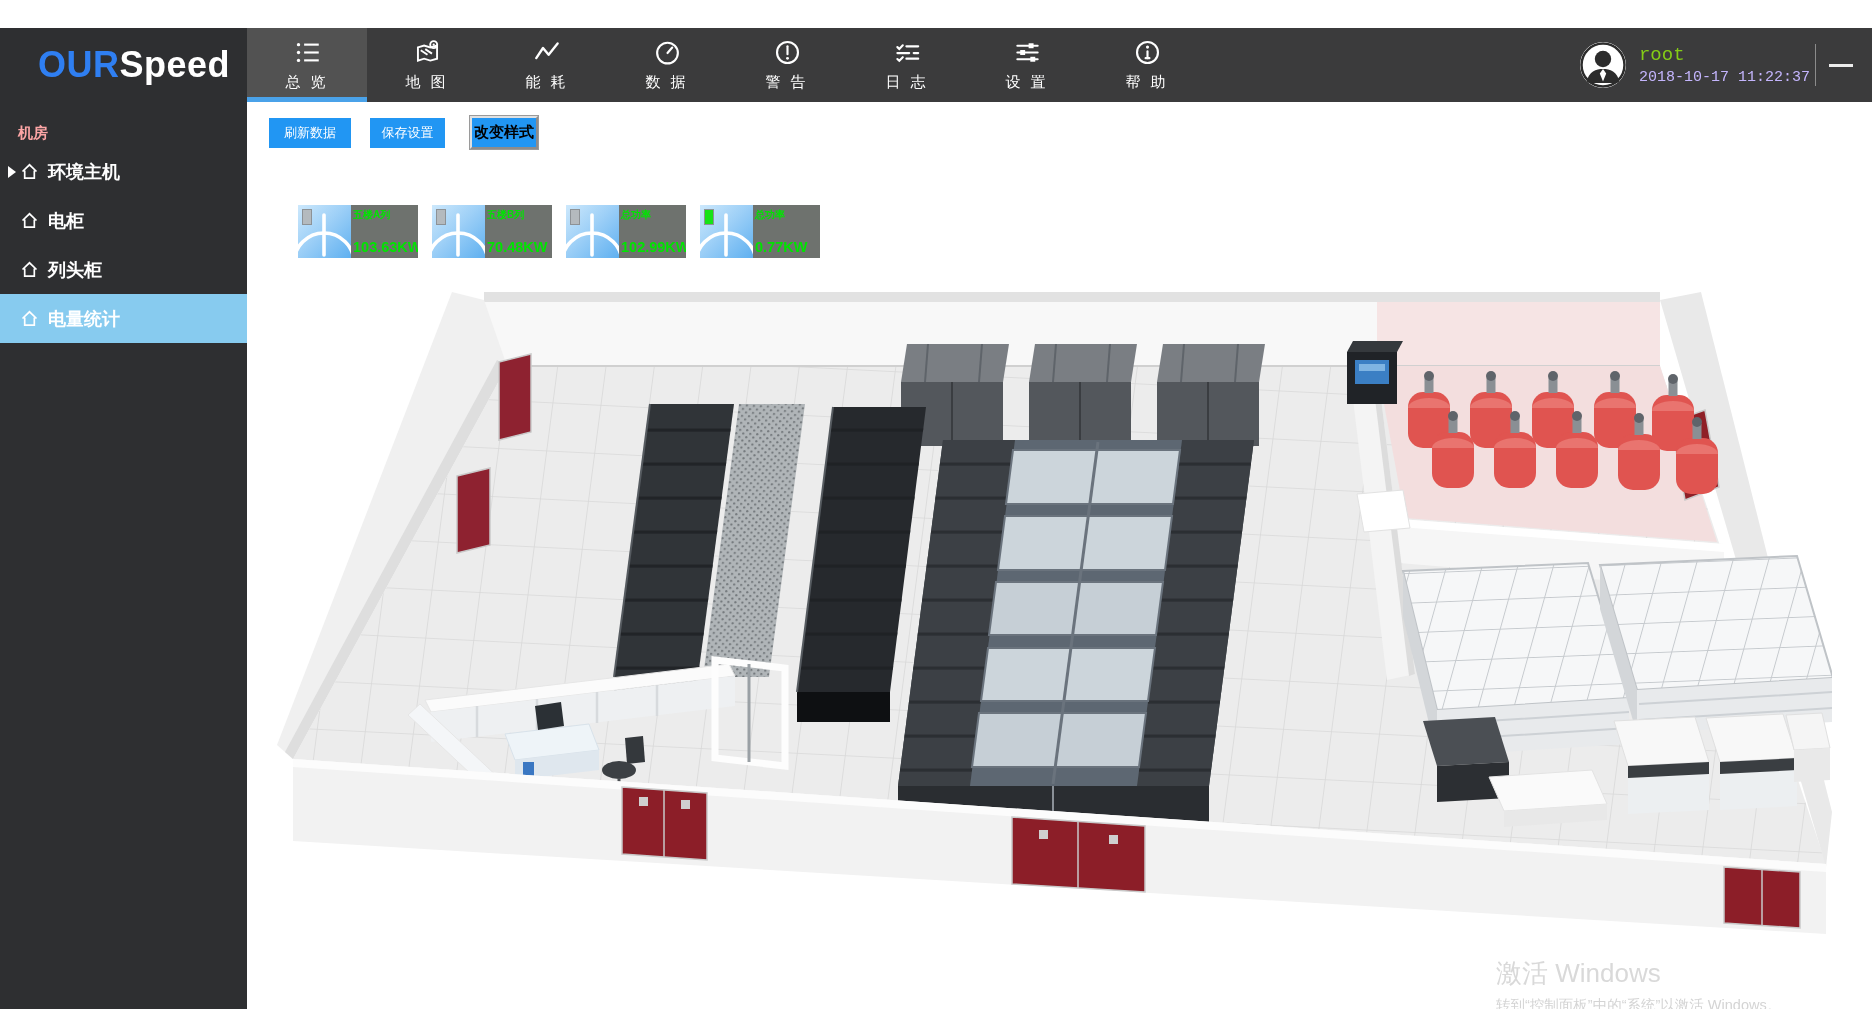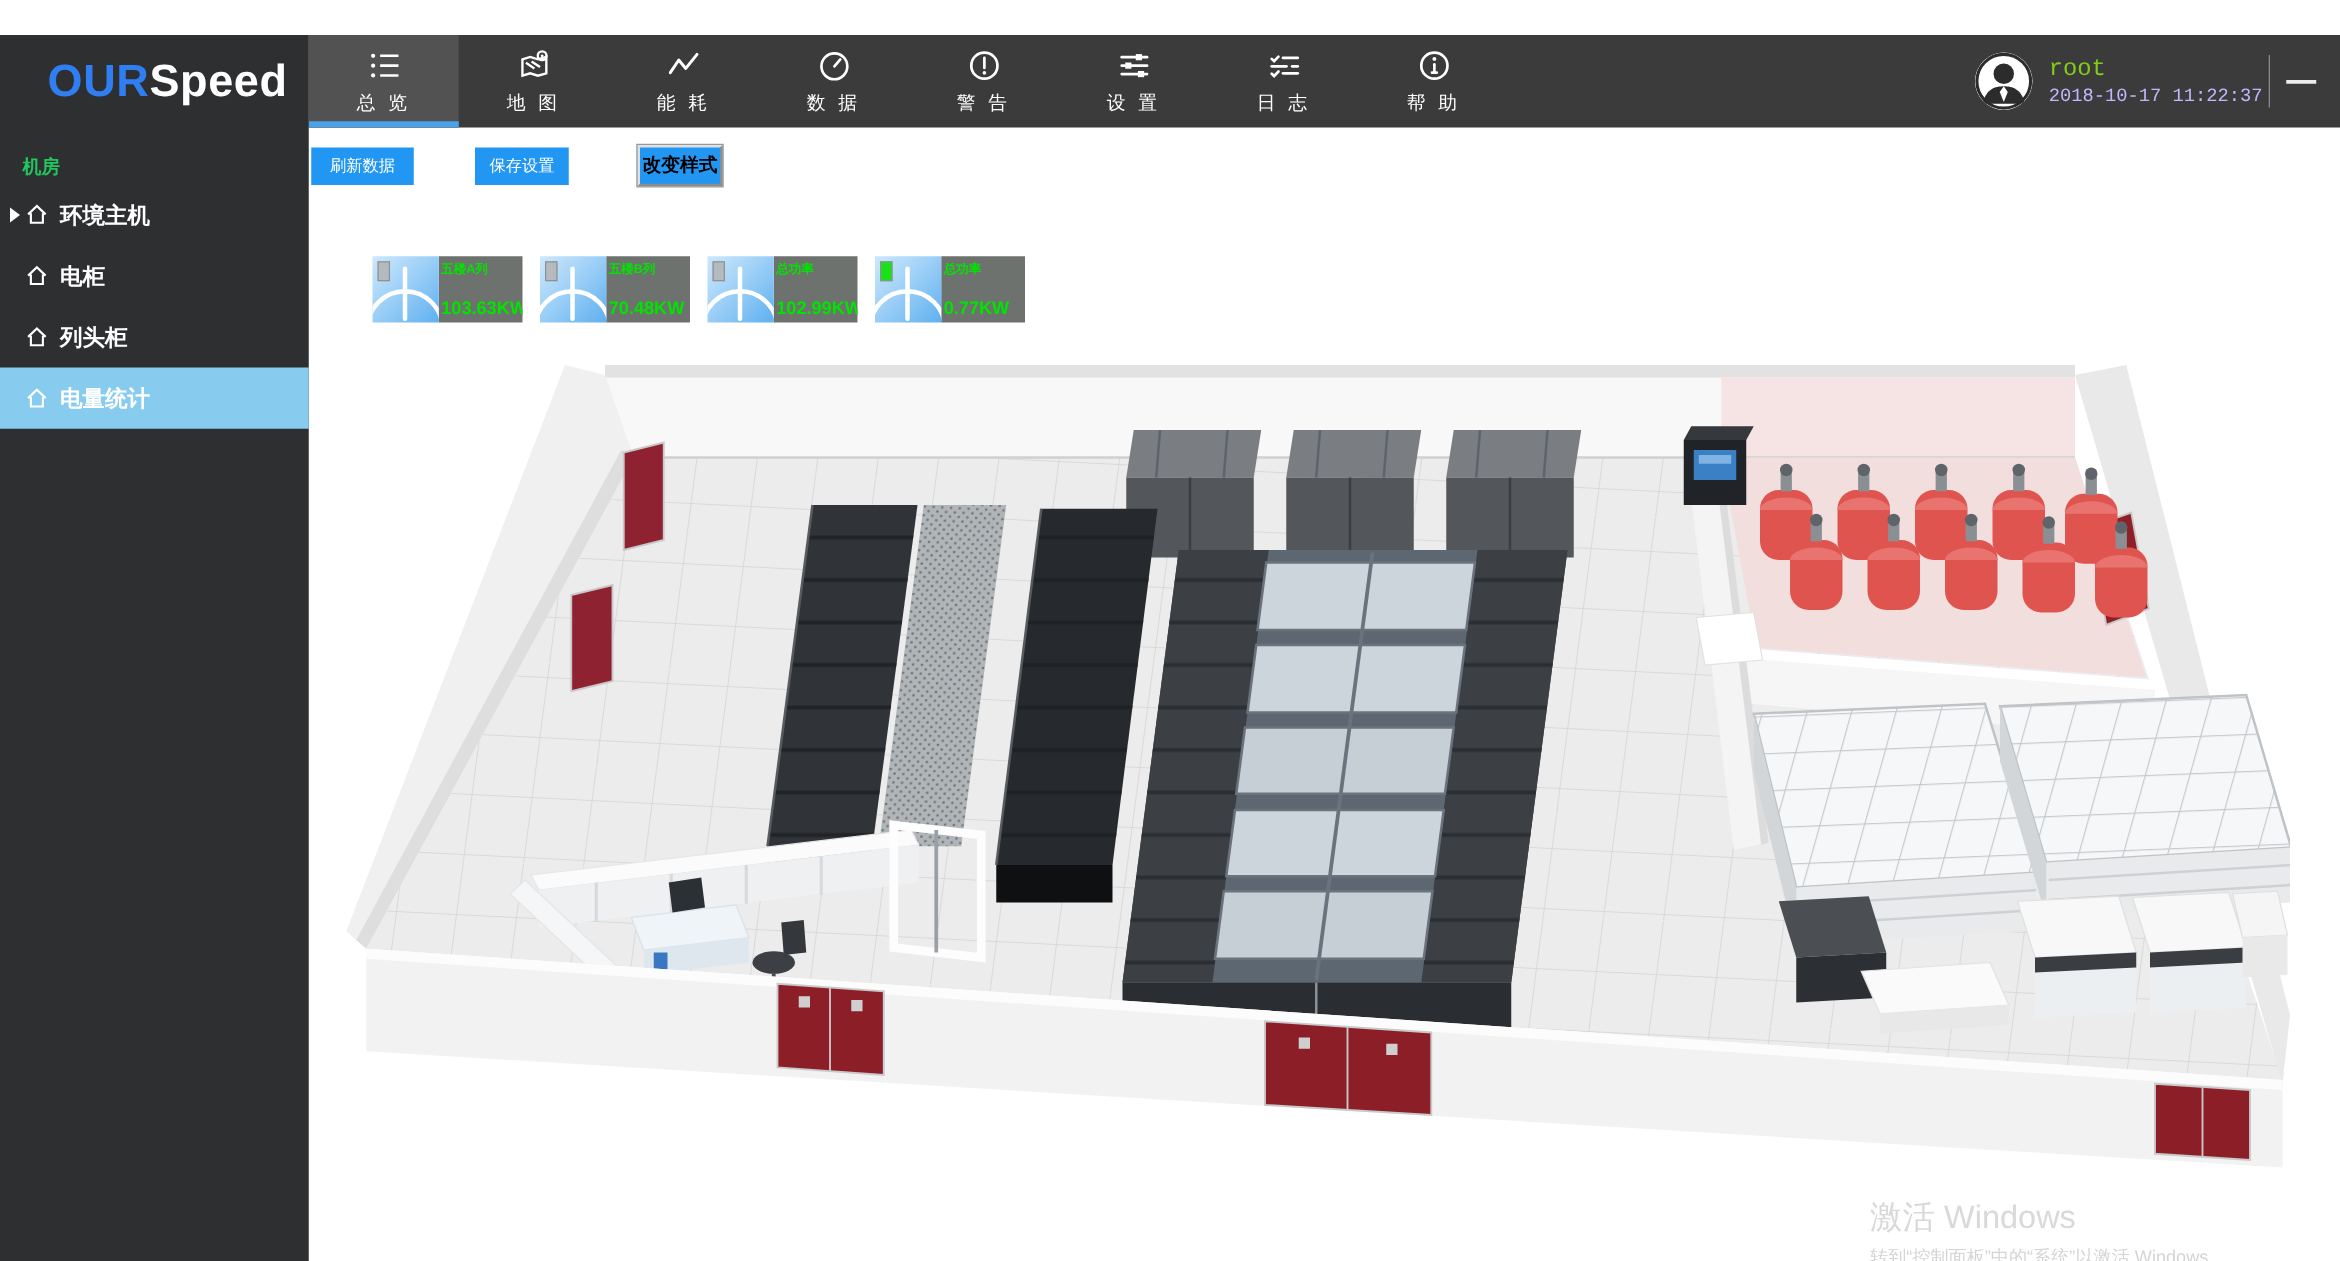--- a/index.html
+++ b/index.html
@@ -7,21 +7,21 @@
     font-family:"Liberation Sans","DejaVu Sans",sans-serif; background:#fff; }
   .page { position:relative; width:1872px; height:1009px;margin-top:28px; }
 
   
   .sidebar { position:absolute; left:0; top:0; width:247px; height:1009px;
     background:#2e2f31; z-index:5; }
   .logo { height:74px; display:flex; align-items:center; padding-left:38px;
     font-size:36px; font-weight:bold; letter-spacing:0.5px; }
   .logo .p1 { color:#2f7ff2; }
   .logo .p2 { color:#ffffff; }
-  .side-section { color:#22c55e; font-size:15px; font-weight:bold;
+  .side-section { color:#fca5a5; font-size:15px; font-weight:bold;
     padding:22px 0 4px 18px; }
   .side-item { position:relative; height:49px; display:flex; align-items:center;
     padding-left:20px; color:#ffffff; font-size:18px; font-weight:bold;
     cursor:pointer; }
   .side-item .home-ic { margin-right:9px; display:flex; }
   .side-item.active { background:#87cbef; }
   .side-caret { position:absolute; left:8px; top:50%; transform:translateY(-50%);
     width:0; height:0; border-left:8px solid #ffffff; border-top:6px solid transparent;
     border-bottom:6px solid transparent; }
 
@@ -45,21 +45,21 @@
   .user-time { color:#c4b5fd; font-size:15px; font-family:"Liberation Mono",monospace; }
   .top-divider { position:absolute; right:56px; top:16px; width:1px; height:42px;
     background:#8b8b8b; }
   .min-btn { position:absolute; right:14px; top:0; height:74px; width:34px;
     display:flex; align-items:center; justify-content:center; cursor:pointer; }
   .min-btn i { display:block; width:24px; height:3px; background:#ececec; }
 
   
   .content { position:absolute; left:247px; top:74px; right:0; bottom:0;
     background:#ffffff; }
-  .toolbar { position:absolute; left:2px; top:16px; display:flex;gap:30px; }
+  .toolbar { position:absolute; left:22px; top:16px; display:flex; }
   .btn { height:30px; background:#2196f3; color:#fff; border:none; font-size:13px;
     cursor:pointer; font-family:inherit; }
   .btn.b1 { width:82px; margin-right:19px; }
   .btn.b2 { width:75px; margin-right:25px; }
   .btn.b3 { width:68px; height:33px; margin-top:-2px; color:#000;
     font-weight:bold; font-size:15px; border:2px outset #e0e0e0;
     outline:1px solid #9a9a9a; }
 
   .meters { position:absolute; left:51px; top:103px; display:flex; gap:14px; }
   .meter { width:120px; height:53px; display:flex; cursor:pointer; }
@@ -171,43 +171,43 @@
             <g stroke="#fff" stroke-width="1.9" fill="none" stroke-linecap="round">
               <circle cx="12" cy="12" r="9.3"></circle>
               <line x1="12" y1="6.4" x2="12" y2="13.6"></line>
             </g>
             <circle cx="12" cy="17.2" r="1.3" fill="#fff"></circle>
           </svg>
         <span class="t-label">警 告</span>
       </div>
       <div class="tab">
         <svg width="27" height="27" viewBox="0 0 24 24">
+            <g stroke="#fff" stroke-width="1.9" fill="none" stroke-linecap="round">
+              <path d="M3 7.2 l1.7 1.6 3.1-3.2"></path>
+              <line x1="11" y1="6.5" x2="21.5" y2="6.5"></line>
+              <line x1="3" y1="12.5" x2="13.5" y2="12.5"></line>
+              <line x1="17.5" y1="12.5" x2="21.5" y2="12.5"></line>
+              <path d="M3 17.8 l1.7 1.6 3.1-3.2"></path>
+              <line x1="11" y1="17.5" x2="21.5" y2="17.5"></line>
+            </g>
+          </svg>
+        <span class="t-label">日 志</span>
+      </div>
+      <div class="tab">
+        <svg width="27" height="27" viewBox="0 0 24 24">
             <g stroke="#fff" stroke-width="1.9" fill="#fff" stroke-linecap="round">
               <line x1="3" y1="6" x2="21" y2="6"></line>
               <rect x="13" y="3.8" width="4.4" height="4.4" fill="#fff" stroke="none"></rect>
               <line x1="3" y1="12" x2="21" y2="12"></line>
               <rect x="5.5" y="9.8" width="4.4" height="4.4" fill="#fff" stroke="none"></rect>
               <line x1="3" y1="18" x2="21" y2="18"></line>
               <rect x="14.5" y="15.8" width="4.4" height="4.4" fill="#fff" stroke="none"></rect>
             </g>
           </svg>
         <span class="t-label">设 置</span>
-      </div>
-      <div class="tab">
-        <svg width="27" height="27" viewBox="0 0 24 24">
-            <g stroke="#fff" stroke-width="1.9" fill="none" stroke-linecap="round">
-              <path d="M3 7.2 l1.7 1.6 3.1-3.2"></path>
-              <line x1="11" y1="6.5" x2="21.5" y2="6.5"></line>
-              <line x1="3" y1="12.5" x2="13.5" y2="12.5"></line>
-              <line x1="17.5" y1="12.5" x2="21.5" y2="12.5"></line>
-              <path d="M3 17.8 l1.7 1.6 3.1-3.2"></path>
-              <line x1="11" y1="17.5" x2="21.5" y2="17.5"></line>
-            </g>
-          </svg>
-        <span class="t-label">日 志</span>
       </div>
       <div class="tab">
         <svg width="27" height="27" viewBox="0 0 24 24">
             <g stroke="#fff" stroke-width="1.9" fill="none" stroke-linecap="round">
               <circle cx="12" cy="12" r="9.3"></circle>
               <line x1="12" y1="11" x2="12" y2="17"></line>
               <line x1="10.3" y1="17" x2="13.7" y2="17"></line>
             </g>
             <circle cx="12" cy="7.2" r="1.4" fill="#fff"></circle>
           </svg>

